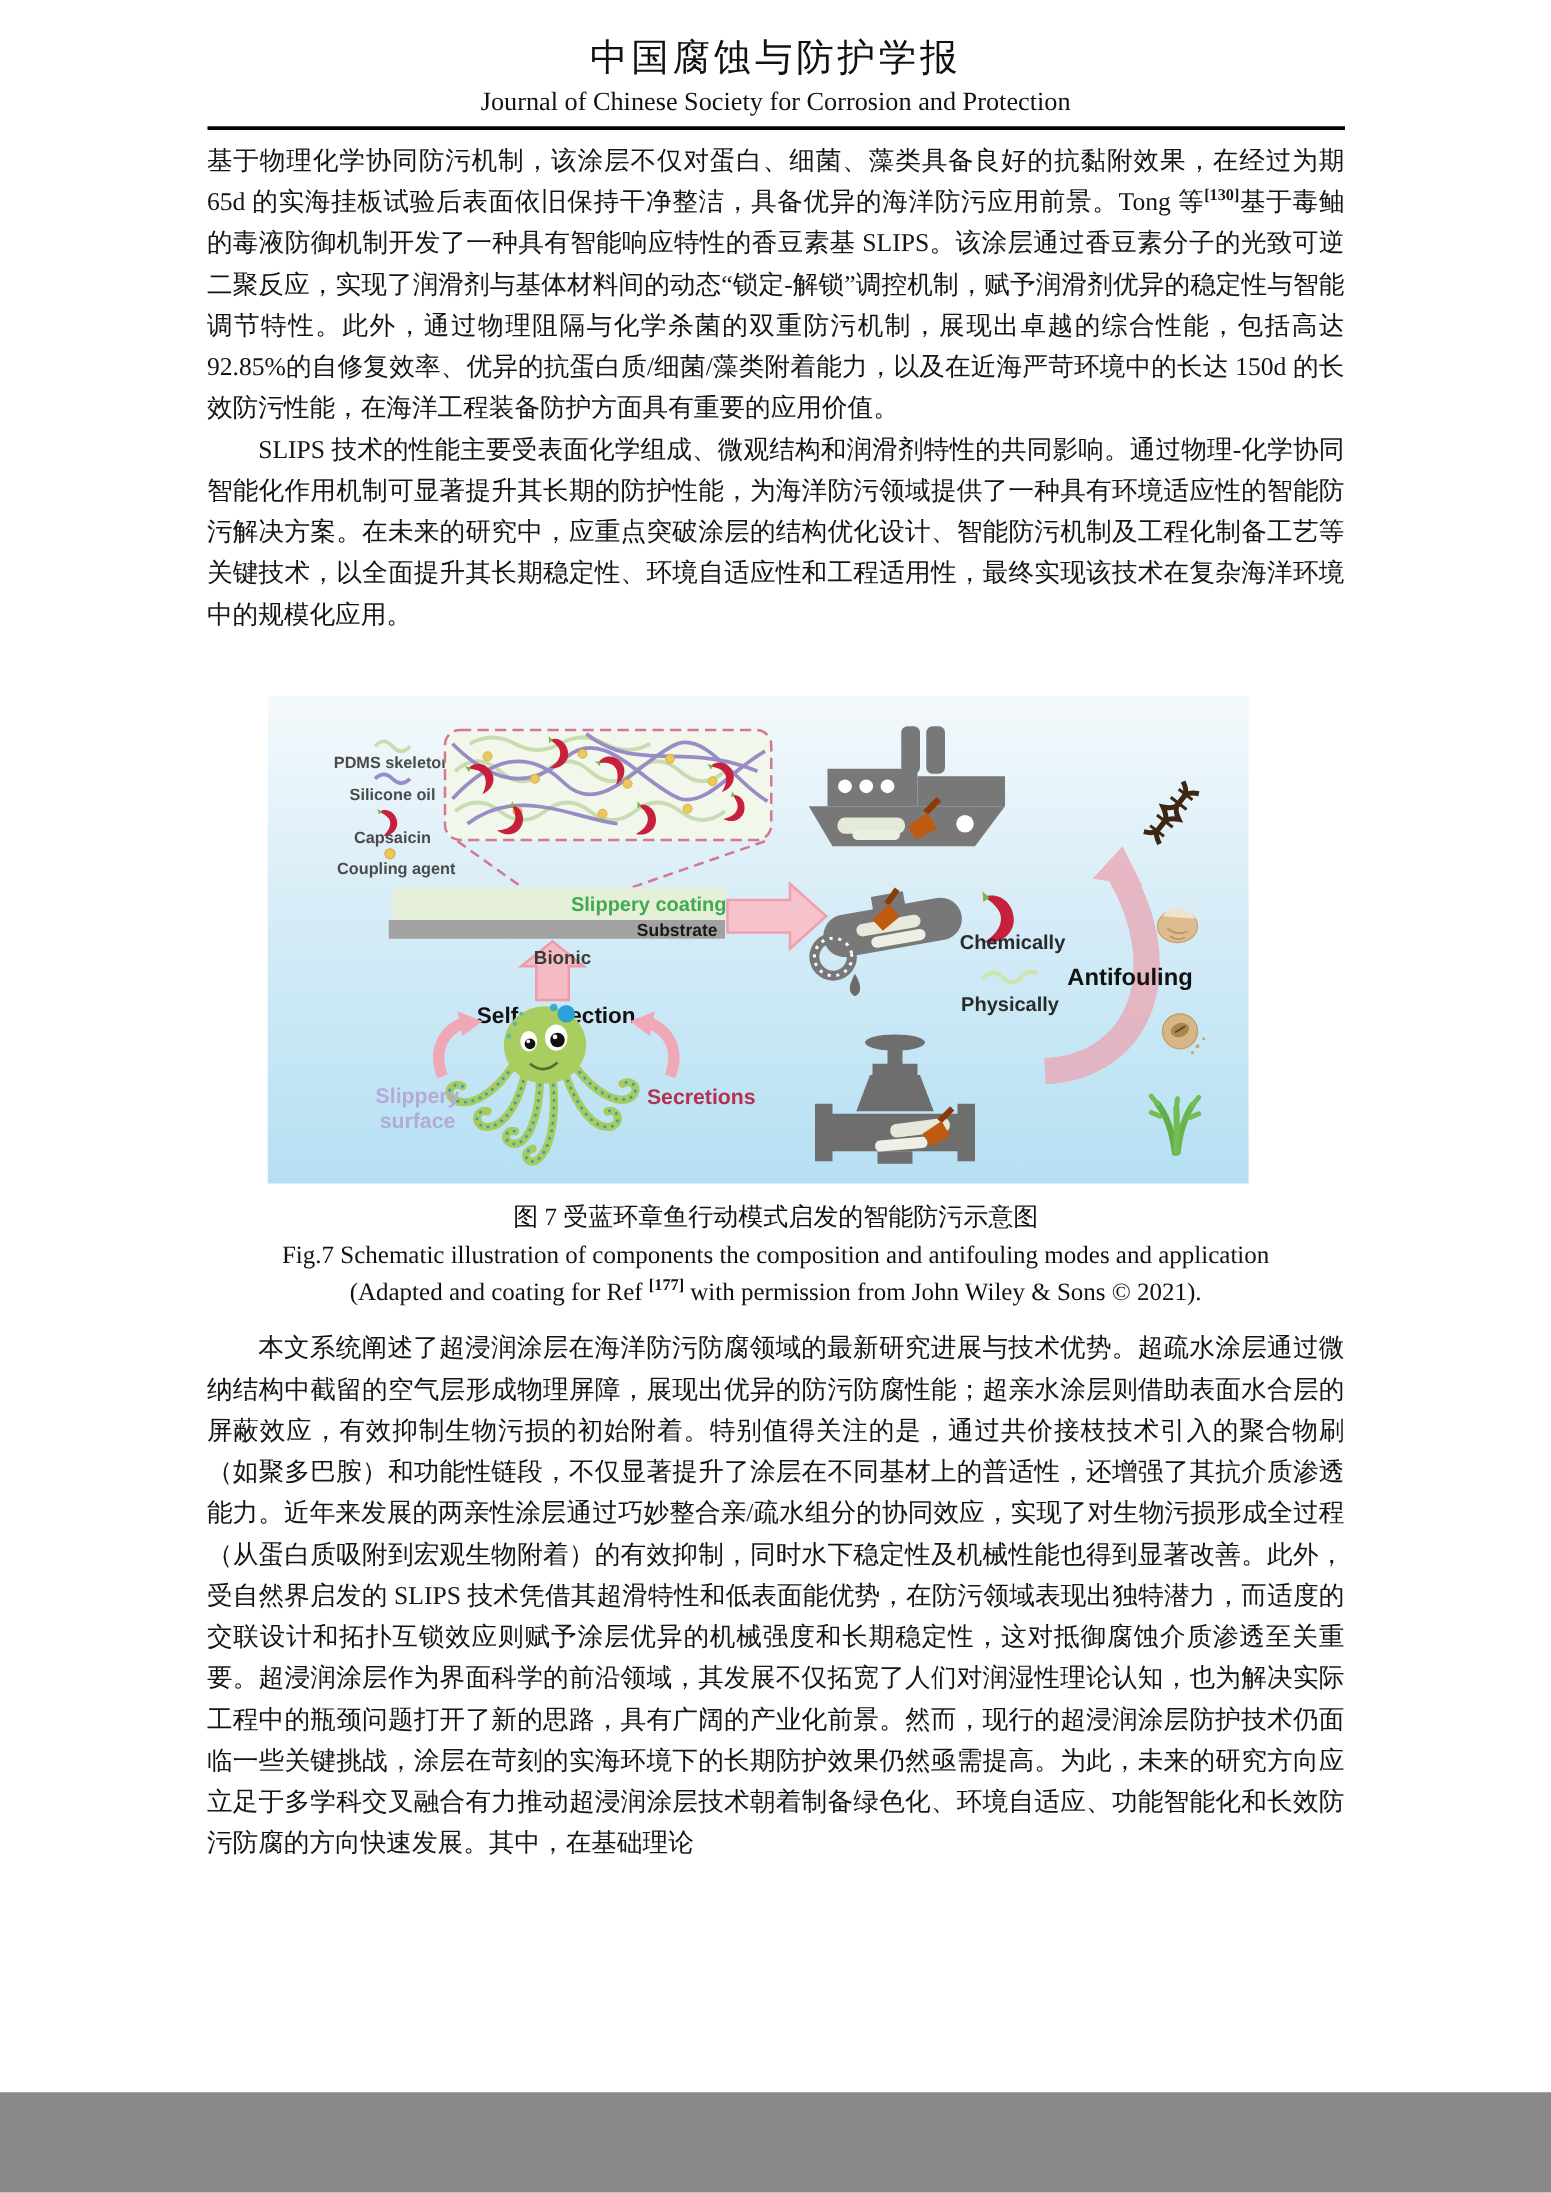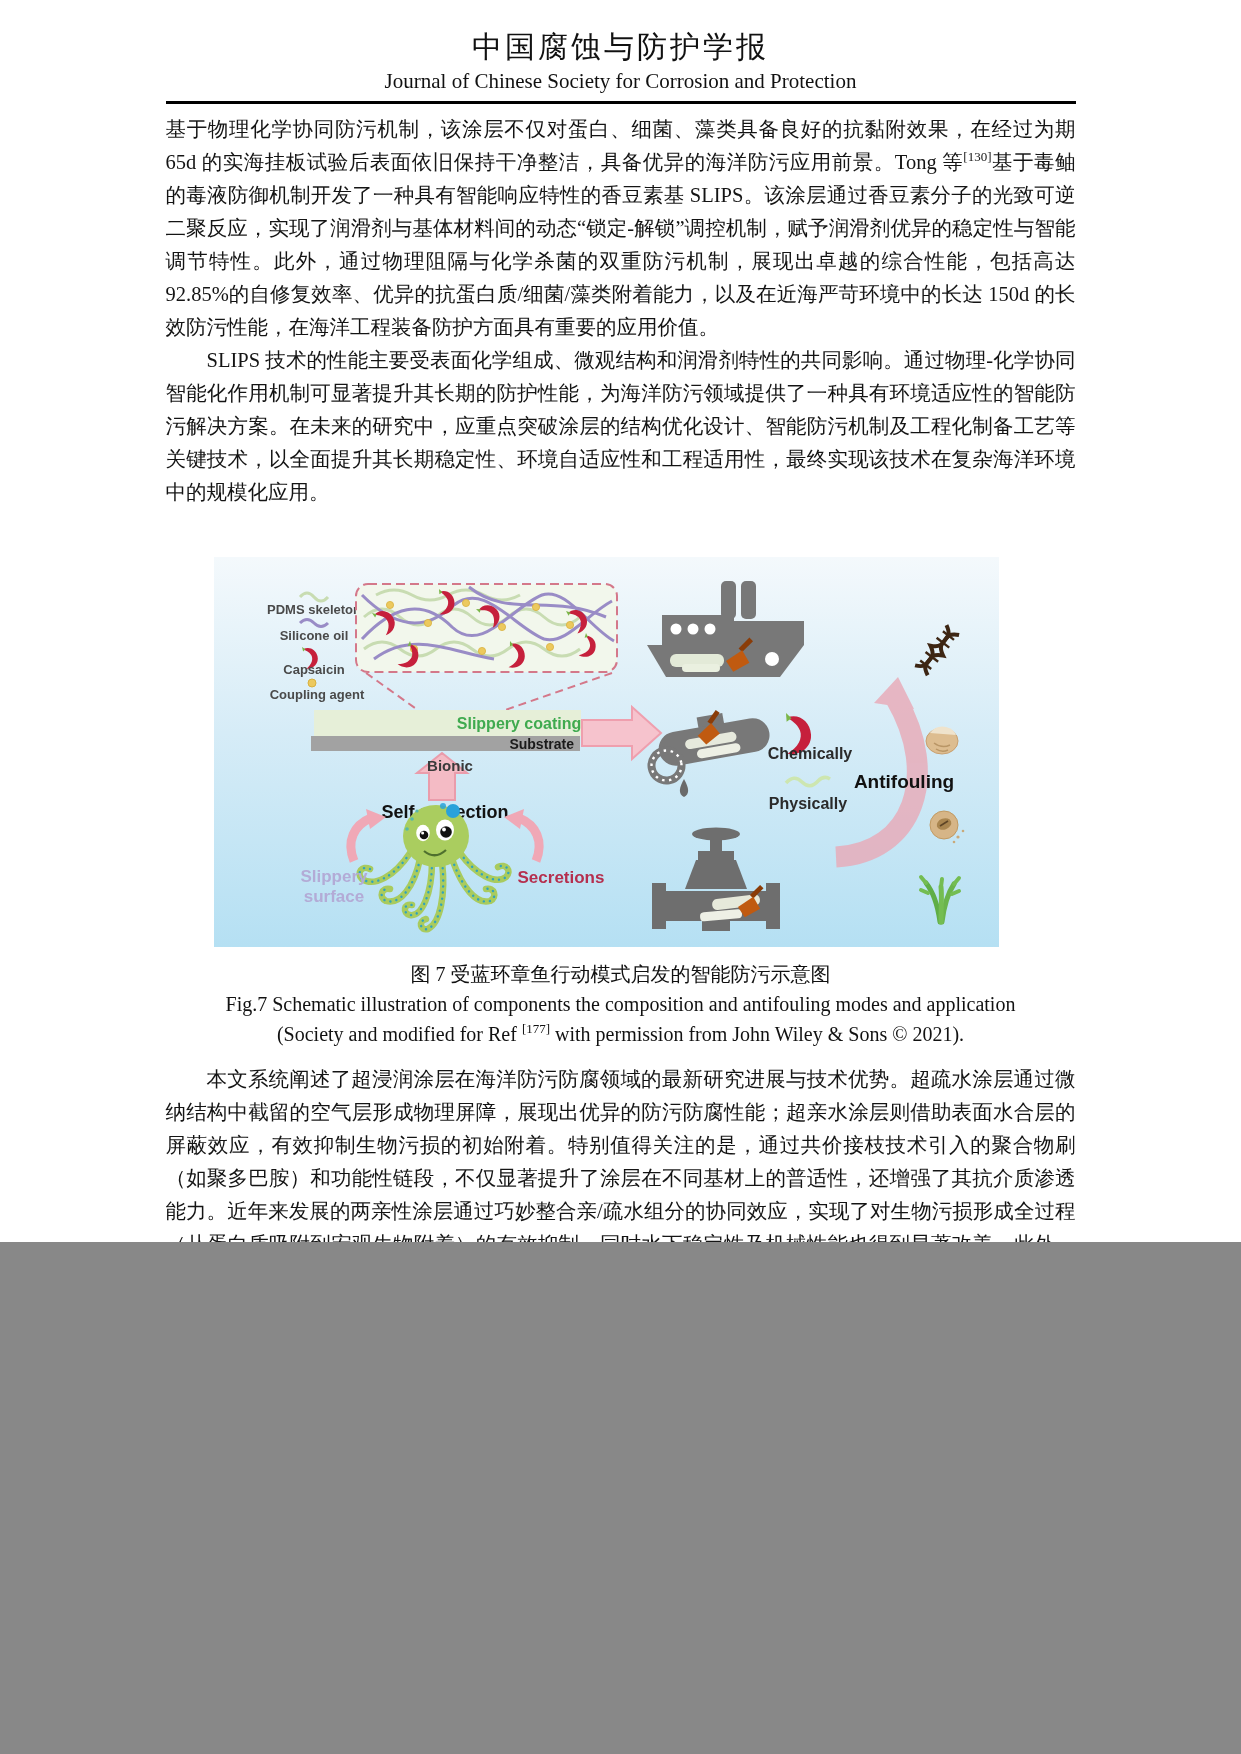--- a/index.html
+++ b/index.html
@@ -1,35 +1,35 @@
 <!DOCTYPE html>
 <html><head>
 <meta charset="utf-8">
 <style>
   html,body{margin:0;padding:0;background:#888;}
   .page{
     position:relative;
-    width:1241px;height:1242px;
+    width:1241px;height:1674px;
     margin:0 auto;
     background:#fff;
     font-family:"Liberation Serif", serif;
     color:#111;
     overflow:hidden;
   }
   .content{width:910px;margin:0 auto;padding-top:28px;}
   .title-zh{text-align:center;font-size:30px;letter-spacing:3px;line-height:38px;}
   .title-en{text-align:center;font-size:21px;line-height:26px;margin-top:2px;}
   .head-rule{border:none;border-top:3px solid #000;margin:7px 0 0 0;}
   .para{
     font-size:20.5px;line-height:33px;text-align:justify;
     margin:0;color:#141414;
   }
   .para.first{margin-top:9px;}
   .indent{text-indent:2em;}
-  sup.ref{font-size:13px;line-height:0;vertical-align:super;}
+  sup.ref{font-size:13px;line-height:0;vertical-align:super;font-weight:bold;}
   .fig-wrap{margin:48px 0 0 48px;width:785px;height:390px;}
   .caption-zh{text-align:center;font-size:20px;line-height:30px;margin-top:12px;}
   .caption-en{text-align:center;font-size:20px;line-height:30px;}
   .sec-heading{
     margin:62px 0 0 20px;font-size:21.5px;font-weight:bold;line-height:26px;
   }
   .sec-heading .num{margin-right:14px;}
   svg text{font-family:"Liberation Sans", sans-serif;}
 </style>
 </head>
@@ -255,19 +255,19 @@
           <rect x="488" y="364" width="28" height="10"></rect>
           <rect x="498" y="340" width="48" height="11" rx="5" fill="#e6e9da" transform="rotate(-7 520 345)"></rect>
           <rect x="486" y="354" width="42" height="9" rx="4" fill="#eef0e6" transform="rotate(-5 505 358)"></rect>
           <use href="#brush" transform="translate(524,350) scale(0.85)"></use>
         </g>
       </svg>
     </div>
 
     <div class="caption-zh">图 7 受蓝环章鱼行动模式启发的智能防污示意图</div>
     <div class="caption-en">Fig.7 Schematic illustration of components the composition and antifouling modes and application</div>
-    <div class="caption-en"><span>(Society and modified for Ref </span><sup class="ref">[177]</sup><span> with permission from John Wiley &amp; Sons © 2021).</span></div>
+    <div class="caption-en"><span>(Adapted and coating for Ref </span><sup class="ref">[177]</sup><span> with permission from John Wiley &amp; Sons © 2021).</span></div>
 
 
     <p class="para indent" style="margin-top:14px;">本文系统阐述了超浸润涂层在海洋防污防腐领域的最新研究进展与技术优势。超疏水涂层通过微纳结构中截留的空气层形成物理屏障，展现出优异的防污防腐性能；超亲水涂层则借助表面水合层的屏蔽效应，有效抑制生物污损的初始附着。特别值得关注的是，通过共价接枝技术引入的聚合物刷（如聚多巴胺）和功能性链段，不仅显著提升了涂层在不同基材上的普适性，还增强了其抗介质渗透能力。近年来发展的两亲性涂层通过巧妙整合亲/疏水组分的协同效应，实现了对生物污损形成全过程（从蛋白质吸附到宏观生物附着）的有效抑制，同时水下稳定性及机械性能也得到显著改善。此外，受自然界启发的 SLIPS 技术凭借其超滑特性和低表面能优势，在防污领域表现出独特潜力，而适度的交联设计和拓扑互锁效应则赋予涂层优异的机械强度和长期稳定性，这对抵御腐蚀介质渗透至关重要。超浸润涂层作为界面科学的前沿领域，其发展不仅拓宽了人们对润湿性理论认知，也为解决实际工程中的瓶颈问题打开了新的思路，具有广阔的产业化前景。然而，现行的超浸润涂层防护技术仍面临一些关键挑战，涂层在苛刻的实海环境下的长期防护效果仍然亟需提高。为此，未来的研究方向应立足于多学科交叉融合有力推动超浸润涂层技术朝着制备绿色化、环境自适应、功能智能化和长效防污防腐的方向快速发展。其中，在基础理论</p>
 
   </div>
 </div>
 
 </body></html>

